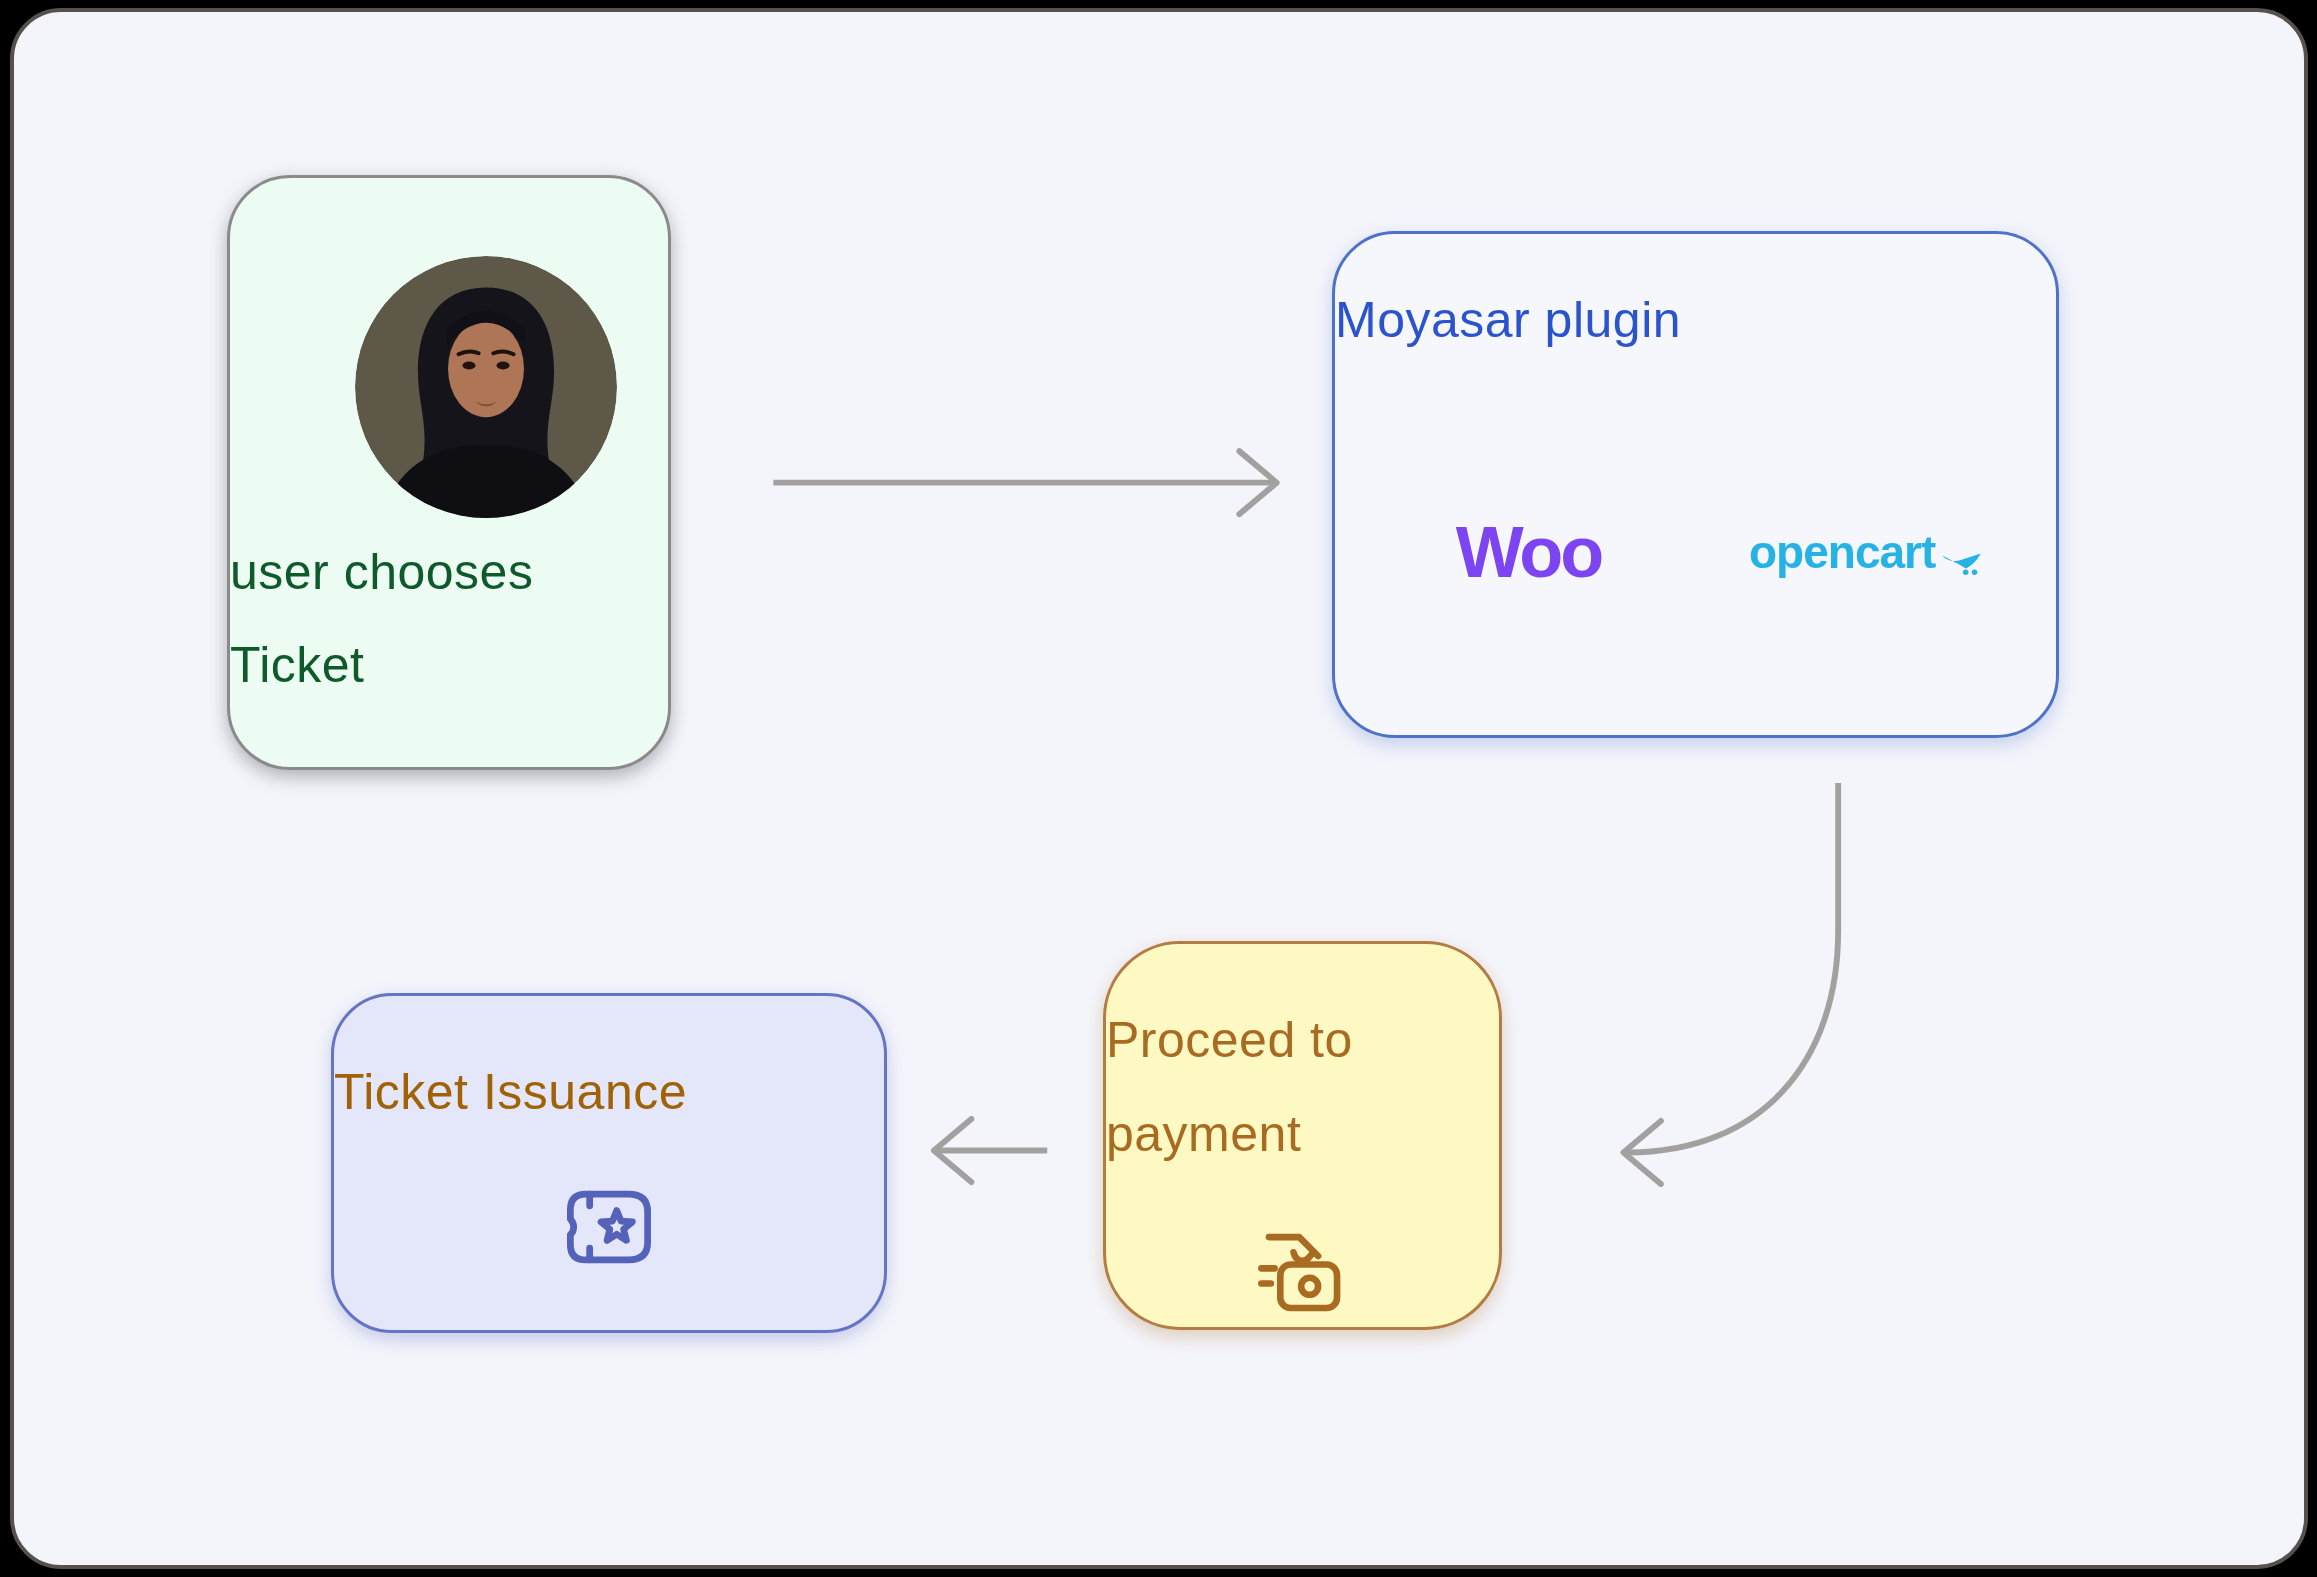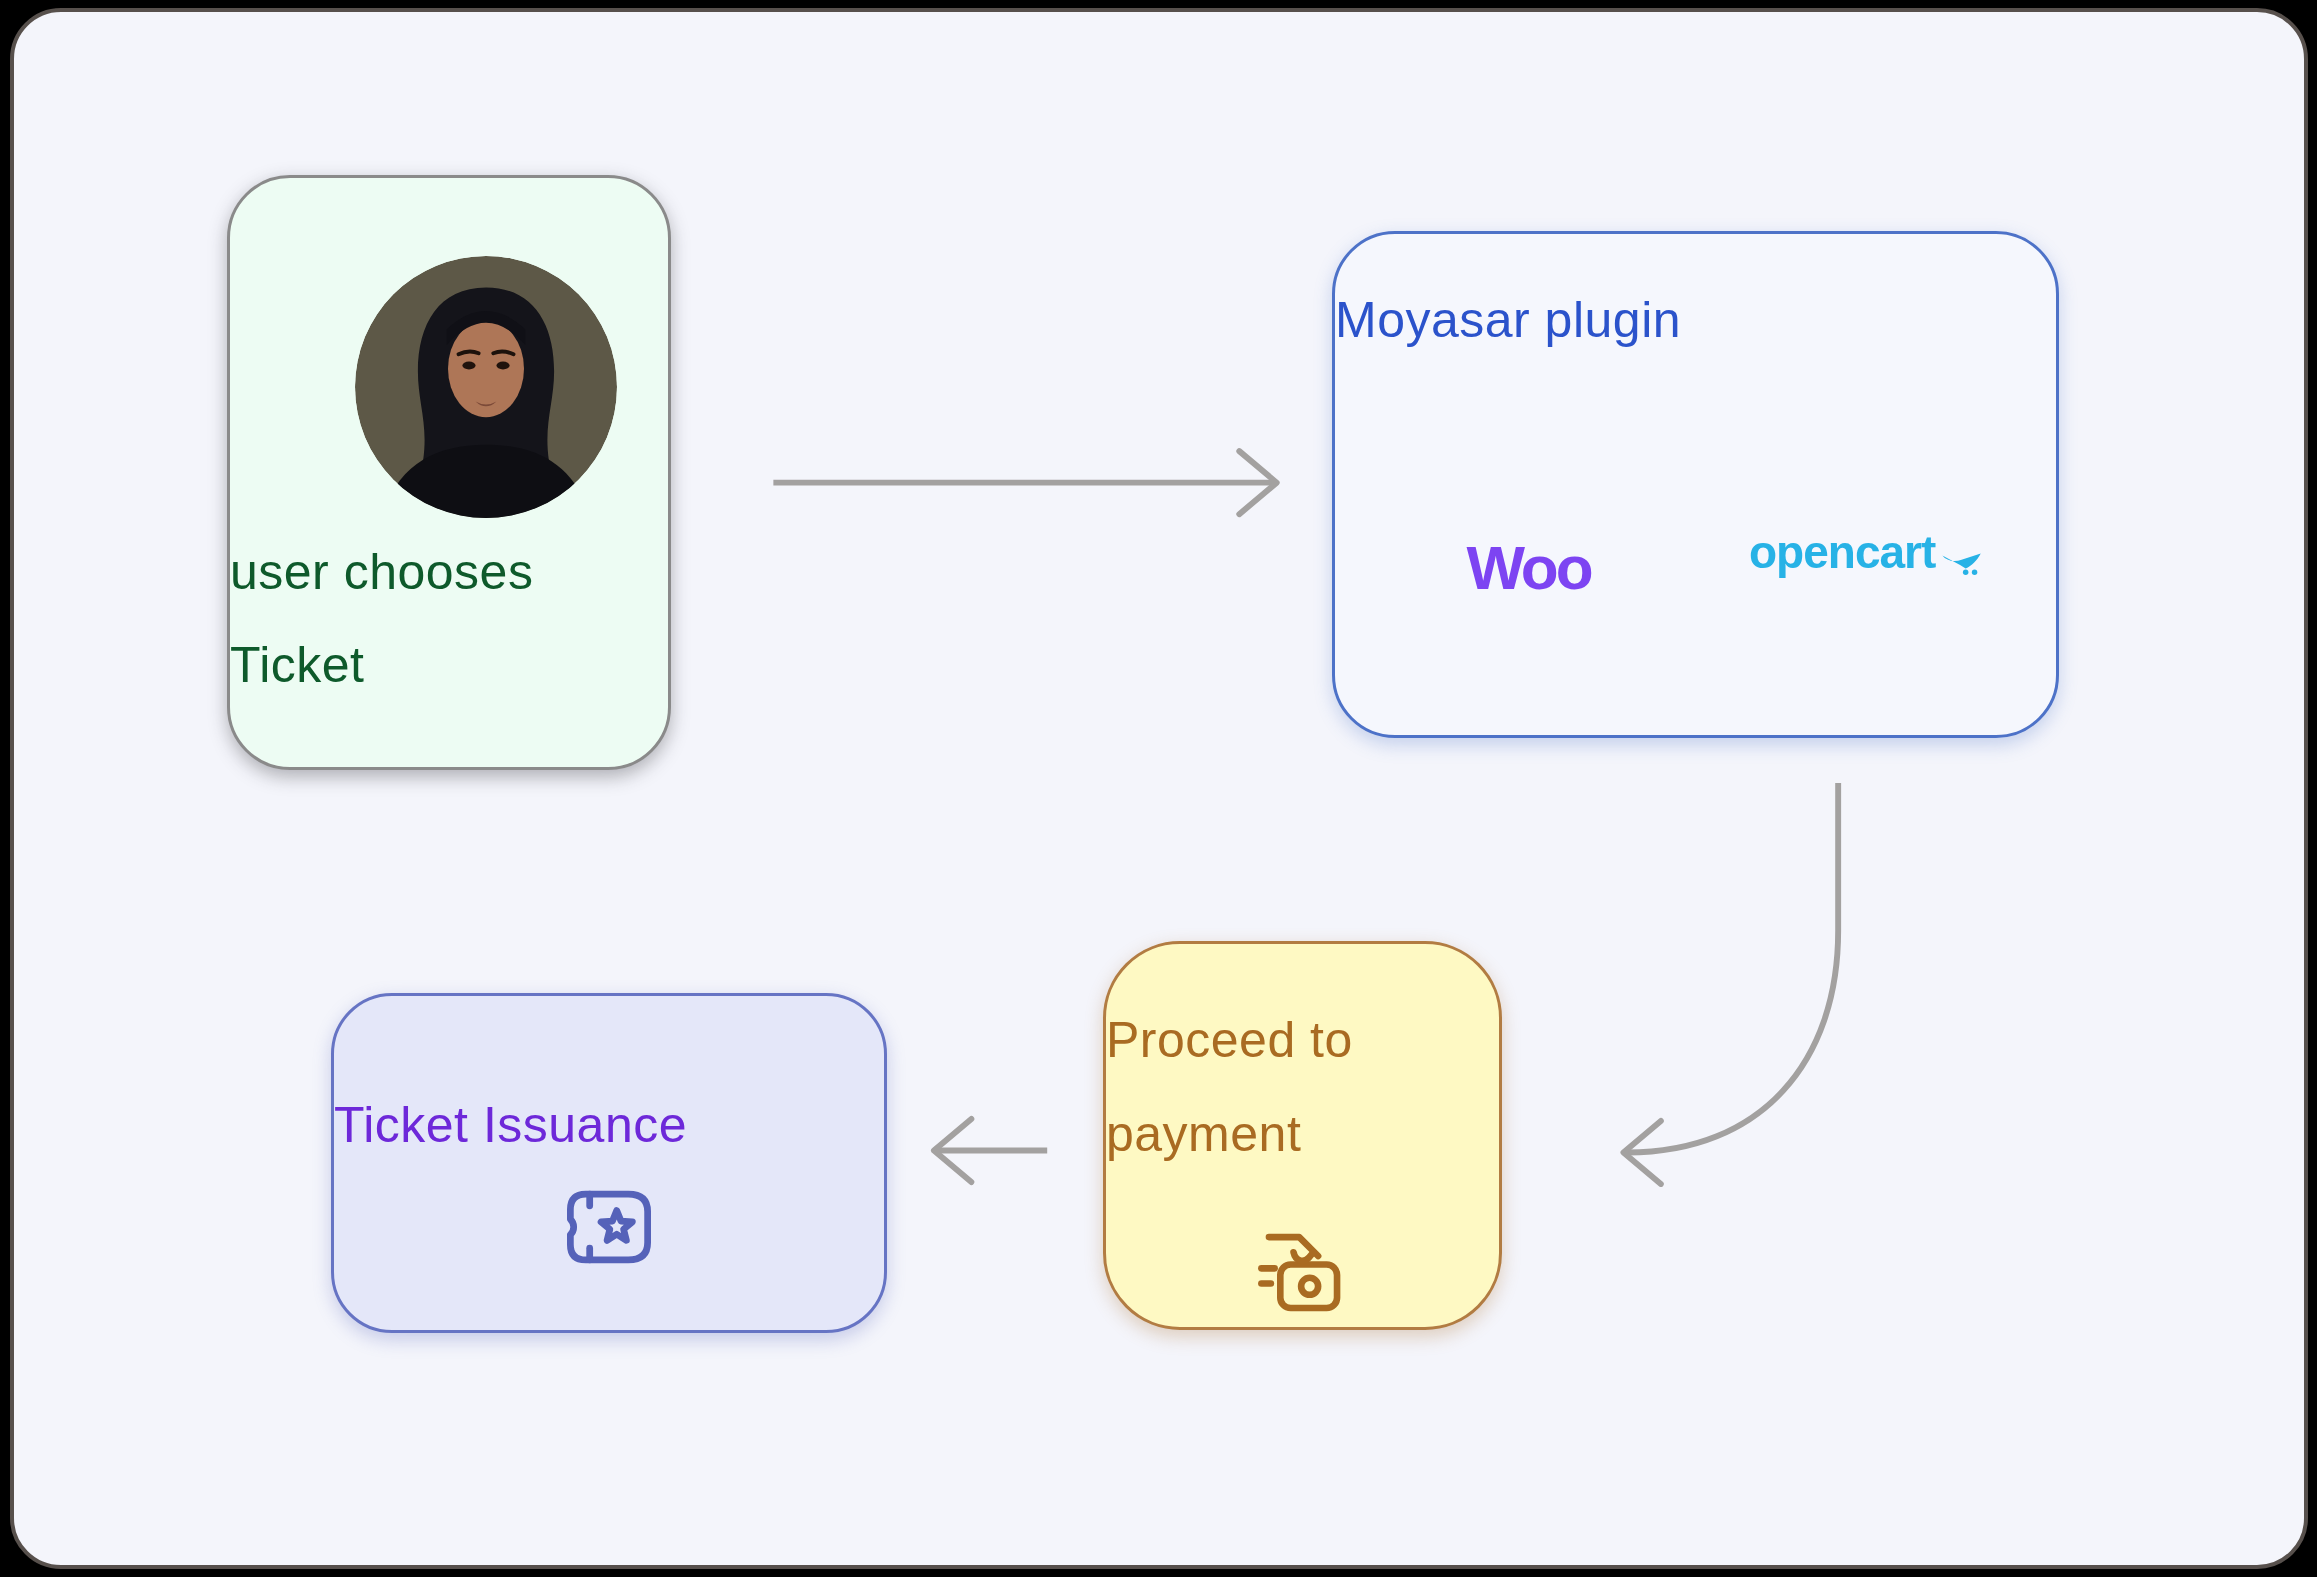--- a/index.html
+++ b/index.html
@@ -80,26 +80,25 @@
     box-shadow: 0 6.9px 17.7px rgba(77, 114, 200, 0.28);
   }
   .node-plugin .node-label { color: #2b53cb; }
   .logo-woo {
     position: absolute;
     left: 79px;
     top: 318px;
     width: 229px;
     text-align: center;
     transform: translateY(-50%);
-    font-size: 62px;
+    font-size: 72px;
     font-weight: 800;
     letter-spacing: -3px;
     color: #7d44f2;
     white-space: nowrap;
-    margin-top: 15px;
   }
   .logo-opencart {
     position: absolute;
     left: 414px;
     top: 318px;
     width: 236px;
     transform: translateY(-50%);
     display: flex;
     align-items: flex-end;
     justify-content: center;
@@ -133,21 +132,21 @@
   .node-ticket {
     left: 331px;
     top: 993px;
     width: 556px;
     height: 340px;
     background: #e4e7f9;
     border: 3px solid #6674c4;
     border-radius: 61px;
     box-shadow: 0 6.9px 17.7px rgba(102, 116, 196, 0.32);
   }
-  .node-ticket .node-label { color: #6d28d9; margin-top: 33px; }
+  .node-ticket .node-label { color: #a16207; }
   .ticket-icon {
     position: absolute;
     left: 50%;
     top: 231px;
     transform: translate(-50%, -50%);
   }
 </style>
 </head>
 <body>
 

